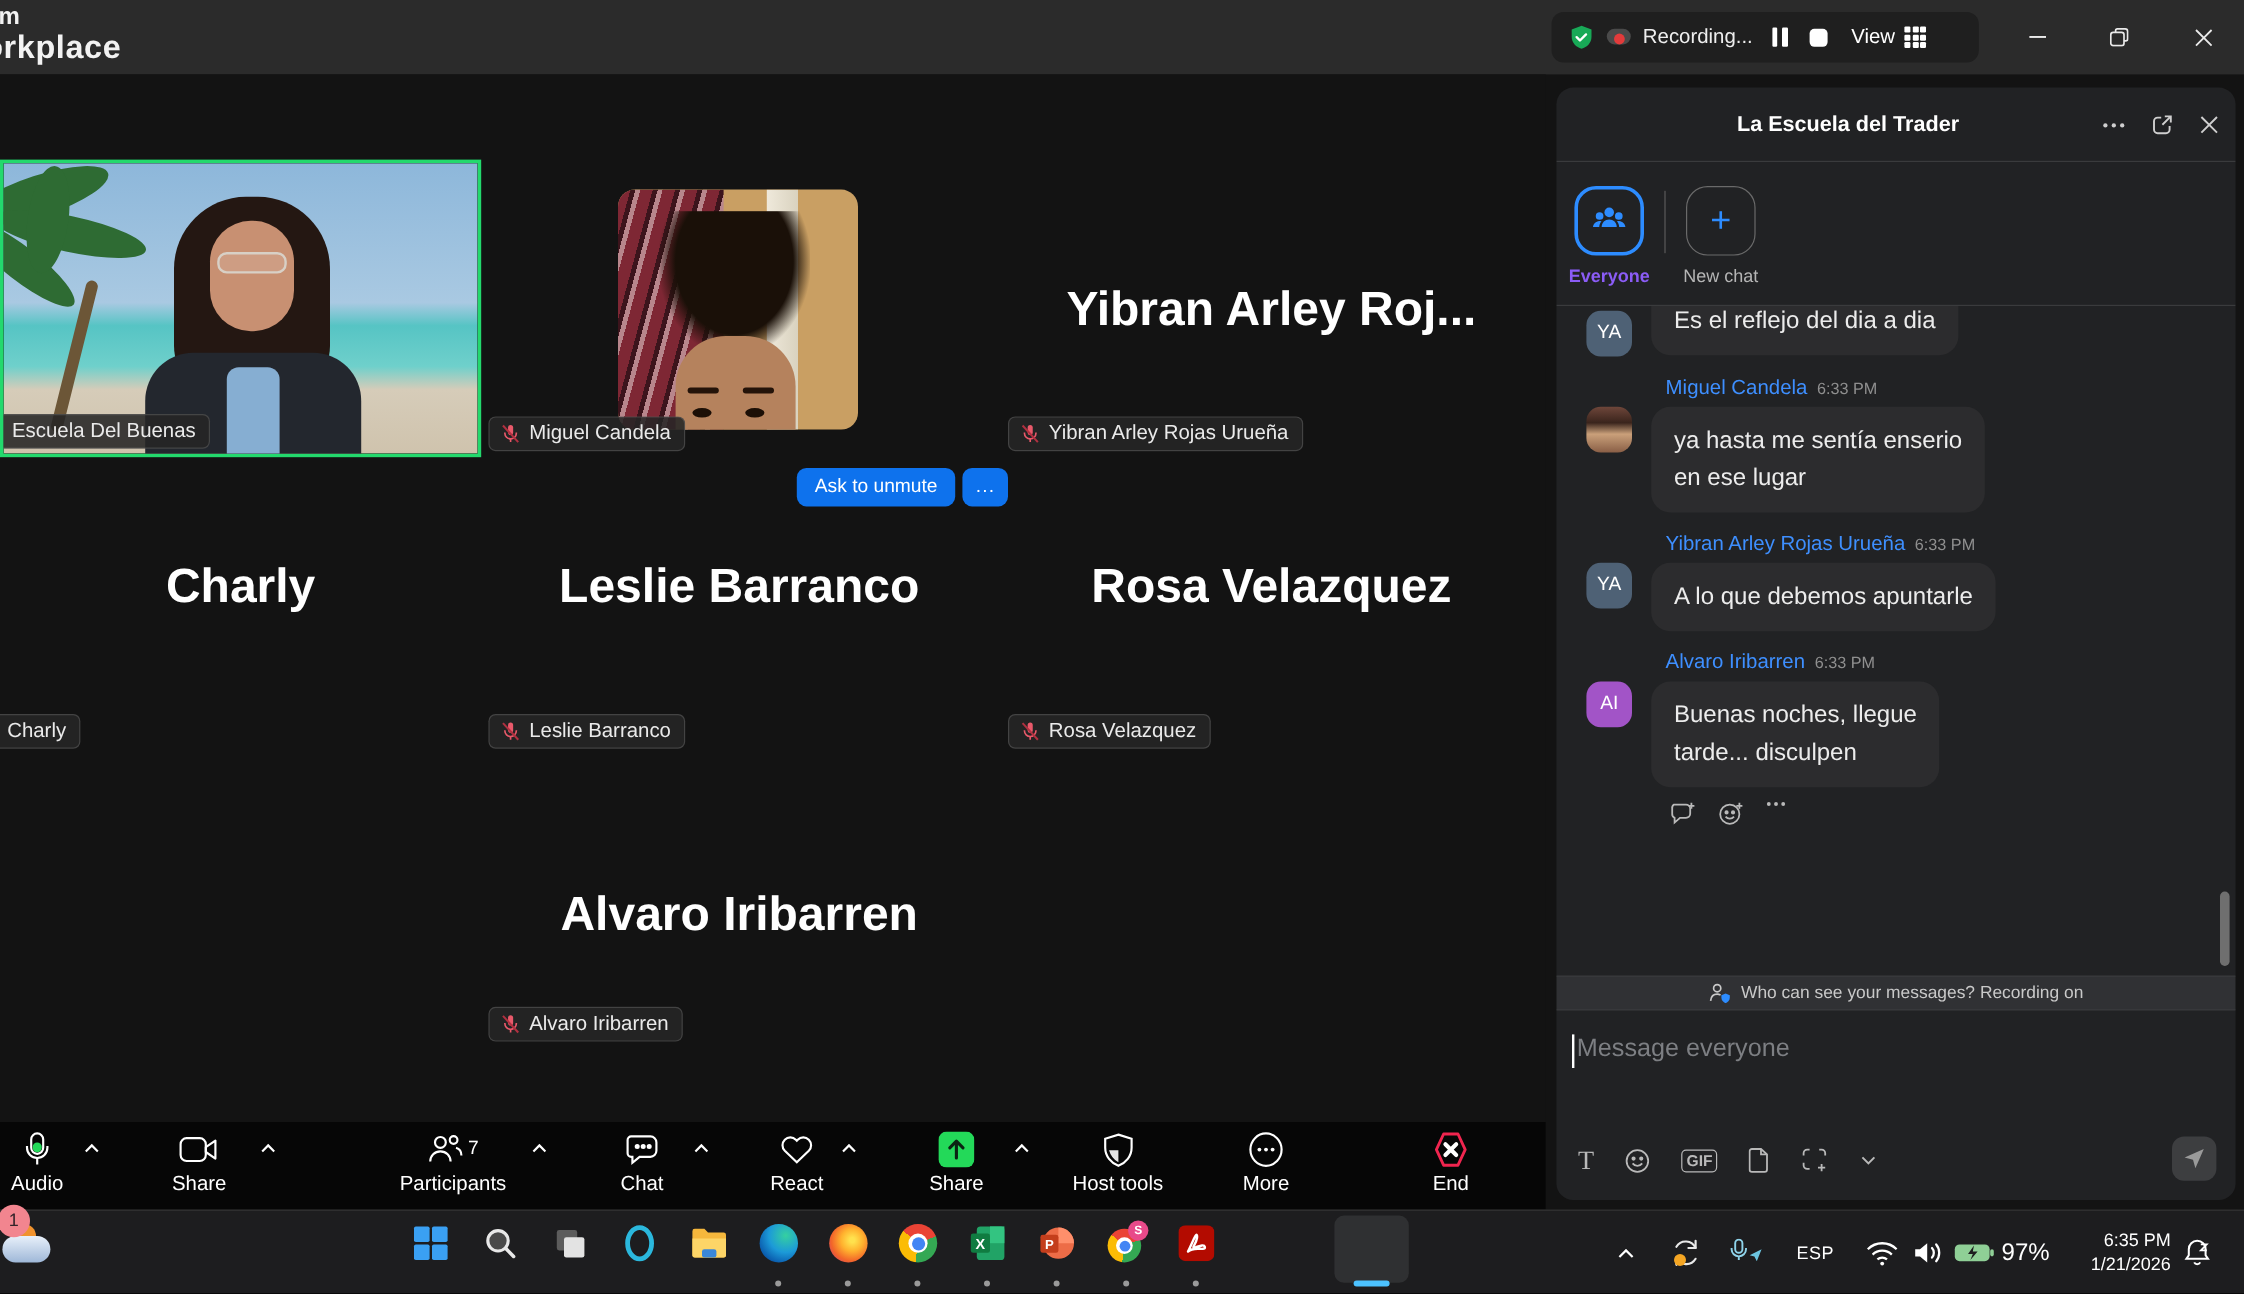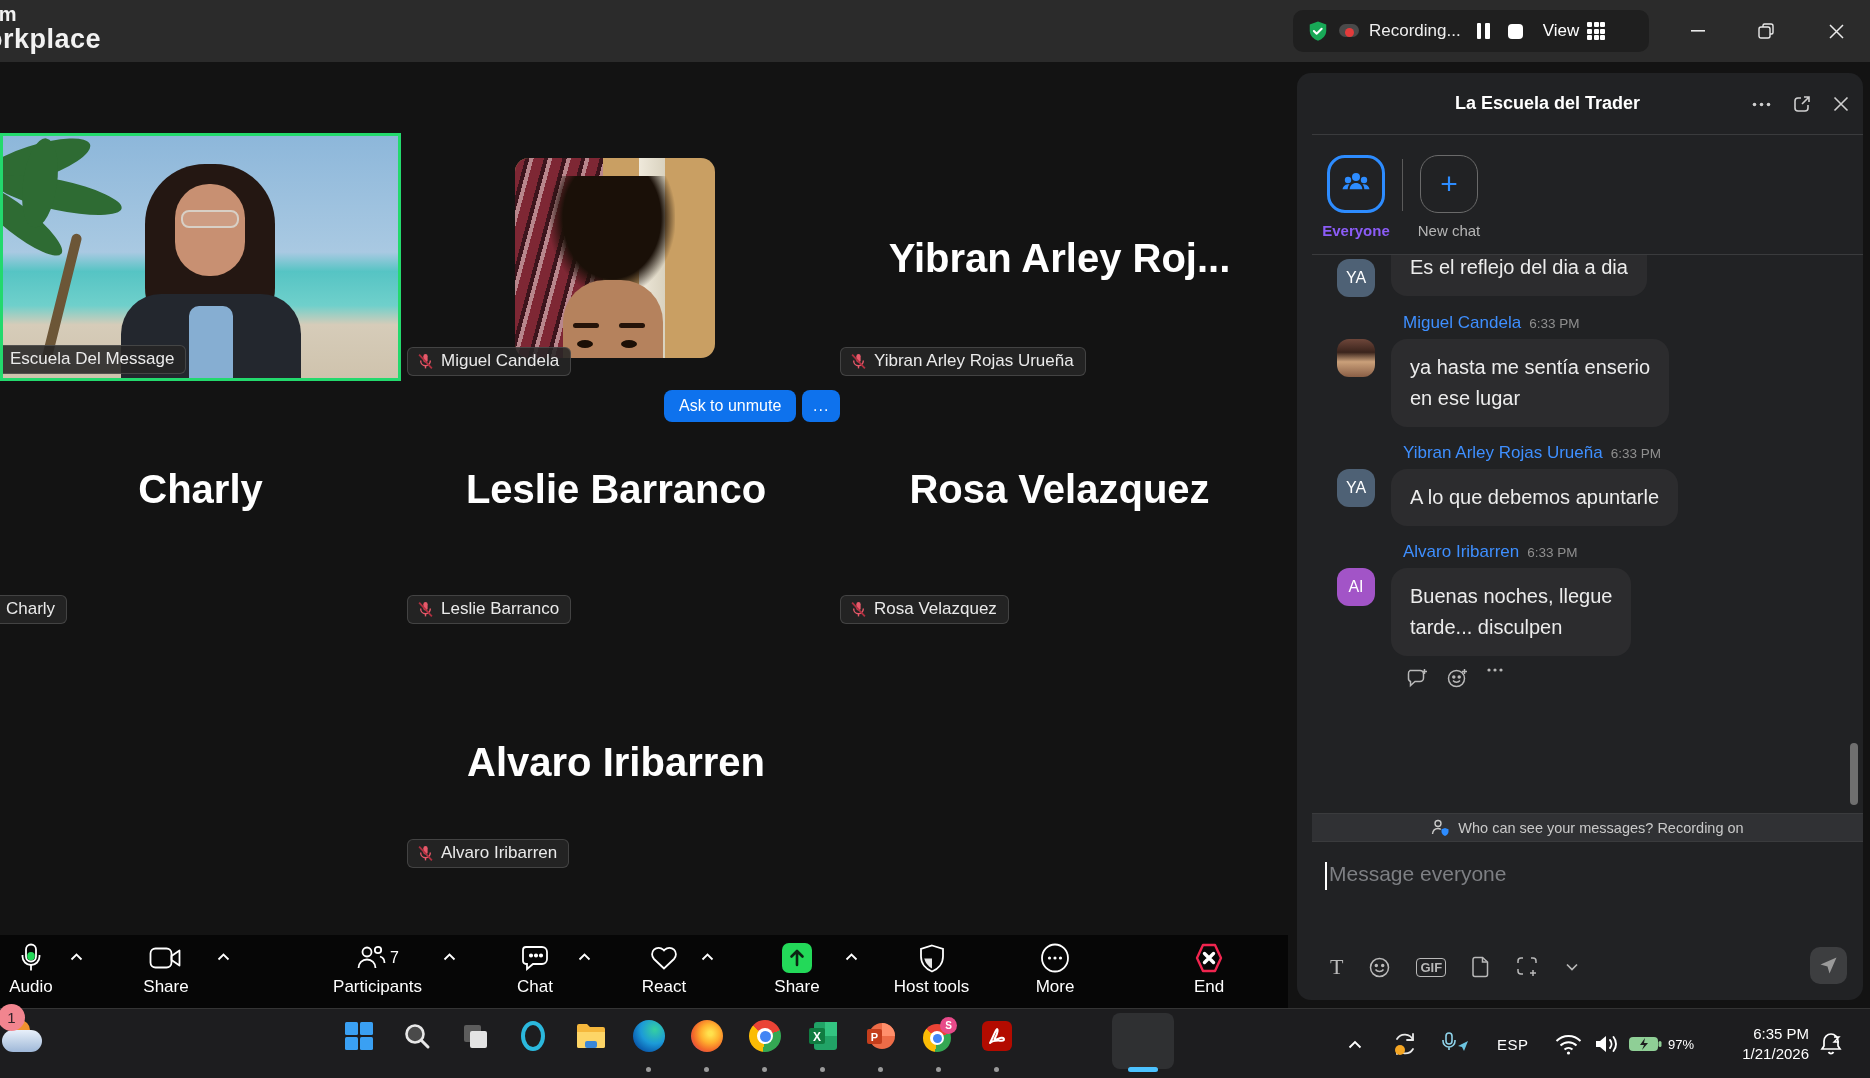--- a/index.html
+++ b/index.html
@@ -67,21 +67,21 @@
 
   
   .toolbar { position:absolute; left:0; top:935px; width:1288px; height:73px; background:#060606; }
   .tb-item { position:absolute; top:8px; display:flex; flex-direction:column; align-items:center; gap:4px; cursor:pointer; }
   .tb-item .lbl { color:#fff; font-size:17px; white-space:nowrap; }
   .tb-item .ic { height:30px; display:flex; align-items:center; justify-content:center; }
   .tb-chev { position:absolute; top:18px; cursor:pointer; }
   .pcount { color:#fff; font-size:16px; margin-left:4px; }
 
   
-  .chat { position:absolute; left:1297px; top:73px; width:566px; height:927px; background:#212224; border-radius:14px; overflow:hidden;padding-left:15px; }
+  .chat { position:absolute; left:1297px; top:73px; width:566px; height:927px; background:#212224; border-radius:14px; overflow:hidden; }
   .chat-header { position:relative; height:62px; display:flex; align-items:center; justify-content:center; border-bottom:1px solid #3a3b3d; }
   .chat-title { color:#fff; font-size:18px; font-weight:700; margin-right:80px; }
   .chat-hicons { position:absolute; right:14px; top:0; height:62px; display:flex; align-items:center; gap:22px; color:#cfcfcf; }
   .chat-hicons .hic { cursor:pointer; font-size:18px; display:flex; align-items:center; }
   .tabs { height:120px; display:flex; align-items:flex-start; padding:20px 0 0 12px; border-bottom:1px solid #3a3b3d; position:relative; }
   .tabbtn { display:flex; flex-direction:column; align-items:center; width:64px; cursor:pointer; }
   .tabsq { width:58px; height:58px; border-radius:18px; display:flex; align-items:center; justify-content:center; }
   .tabsq.sel { border:3px solid #2d8cff; }
   .tabsq.plain { border:1.5px solid #6a6a6a; }
   .tabbtn .tlbl { margin-top:9px; font-size:15px; }
@@ -114,21 +114,21 @@
 
   
   .taskbar { position:absolute; left:0; top:1008px; width:1870px; height:70px; background:#1d1d1f; border-top:1px solid #343434; }
   .tk { position:absolute; top:8px; width:38px; height:38px; display:flex; align-items:center; justify-content:center; cursor:pointer; }
   .rundot { position:absolute; top:58px; width:5px; height:5px; border-radius:3px; background:#9a9a9a; }
   .activewin { position:absolute; left:1112px; top:4px; width:62px; height:56px; background:#2f3032; border-radius:8px; cursor:pointer; }
   .activebar { position:absolute; left:1128px; top:58px; width:30px; height:5px; border-radius:3px; background:#4cc2ff; }
   .tray { position:absolute; top:0; height:70px; display:flex; align-items:center; color:#fff; }
   .trayic { display:flex; align-items:center; justify-content:center; cursor:pointer; }
   .esp { font-size:15px; letter-spacing:.5px; }
-  .battxt { font-size:13px; margin-left:6px; }
+  .battxt { font-size:20px; margin-left:6px; }
   .clock { text-align:right; font-size:15px; line-height:1.35; cursor:pointer; }
   .weather { position:absolute; left:2px; top:1014px; width:52px; height:60px; cursor:pointer; }
   .wsun { position:absolute; left:8px; top:6px; width:20px; height:20px; background:#f0922e; border-radius:50%; }
   .wcloud { position:absolute; left:0px; top:16px; width:40px; height:22px; background:linear-gradient(180deg,#e8f0fa,#9fb8d8); border-radius:12px; }
   .wbadge { position:absolute; left:-4px; top:-10px; width:27px; height:27px; background:#f2858f; border-radius:50%; color:#33232a; font-size:15px; display:flex; align-items:center; justify-content:center; }
 
   svg { display:block; }
 </style>
 </head>
 <body>
@@ -197,21 +197,21 @@
         <div class="palm-frond" style="left:-40px;top:70px;width:110px;height:28px;transform:rotate(38deg)"></div>
         <div class="palm-frond" style="left:20px;top:2px;width:34px;height:90px;transform:rotate(8deg)"></div>
         <div class="palm-trunk"></div>
         <div class="w-hair"></div>
         <div class="w-face"></div>
         <div class="w-glasses"></div>
         <div class="w-jacket"></div>
         <div class="w-shirt"></div>
       </div>
       <div class="namelabel nomic" style="left:-5px;bottom:4px;border-radius:0 6px 6px 0">
-        <span>Escuela Del Message</span>
+        <span>Escuela Del Buenas</span>
       </div>
     </div>
 
     <div class="tile tile2">
       <div class="vid2">
         <div class="v2-fabric"></div>
         <div class="v2-pillar"></div>
         <div class="v2-hair"></div>
         <div class="v2-skin"></div>
         <div class="v2-brow" style="left:58px"></div>

